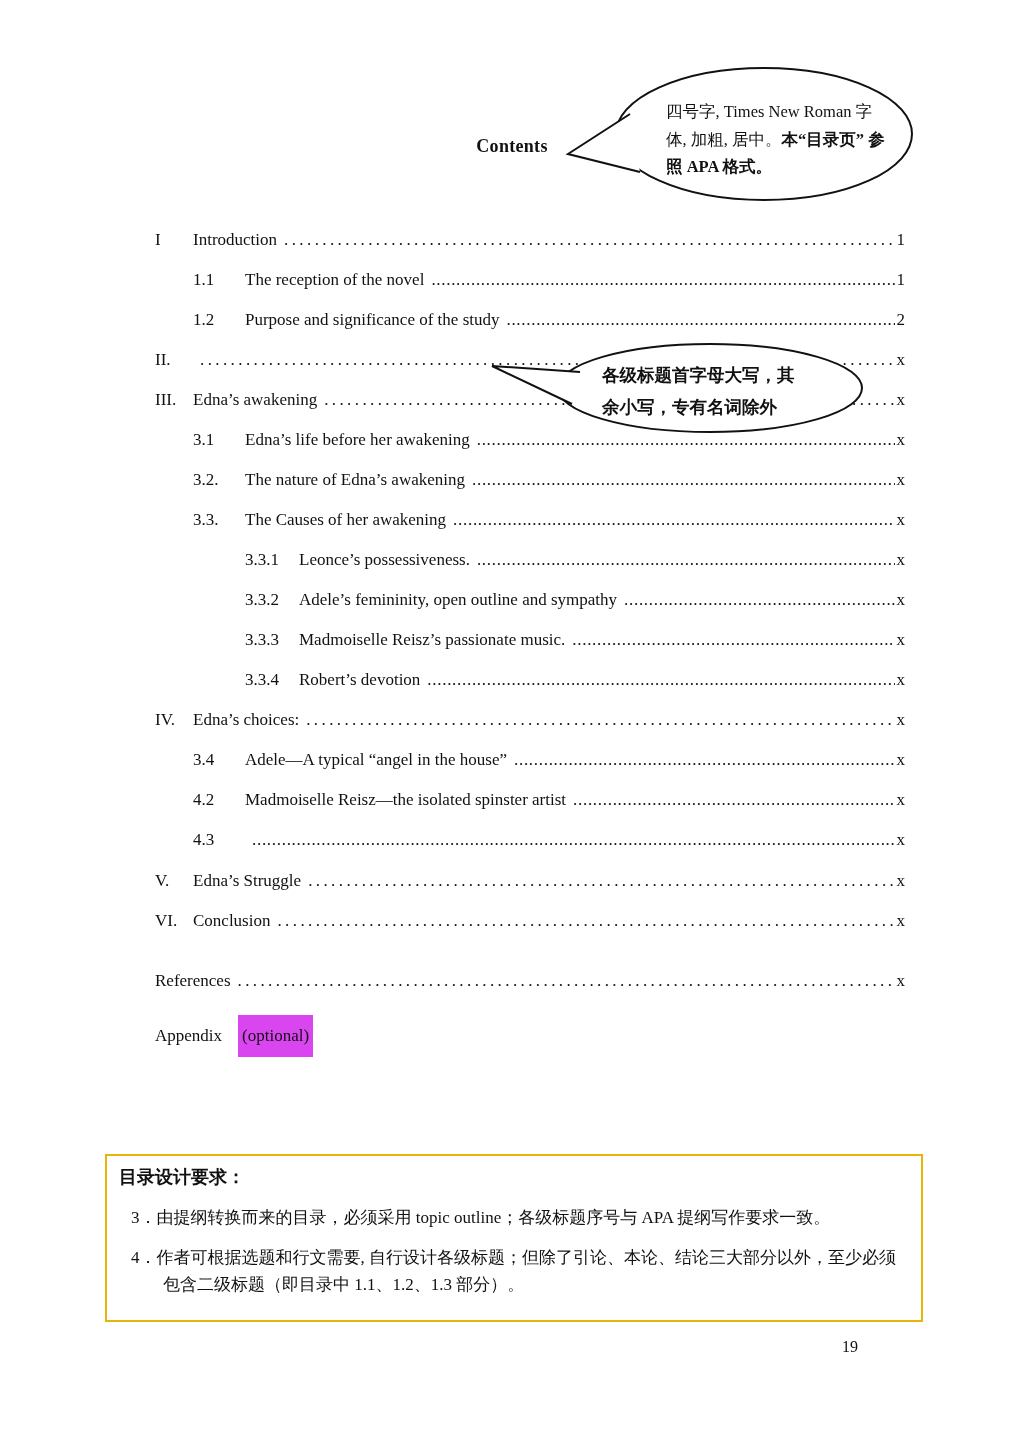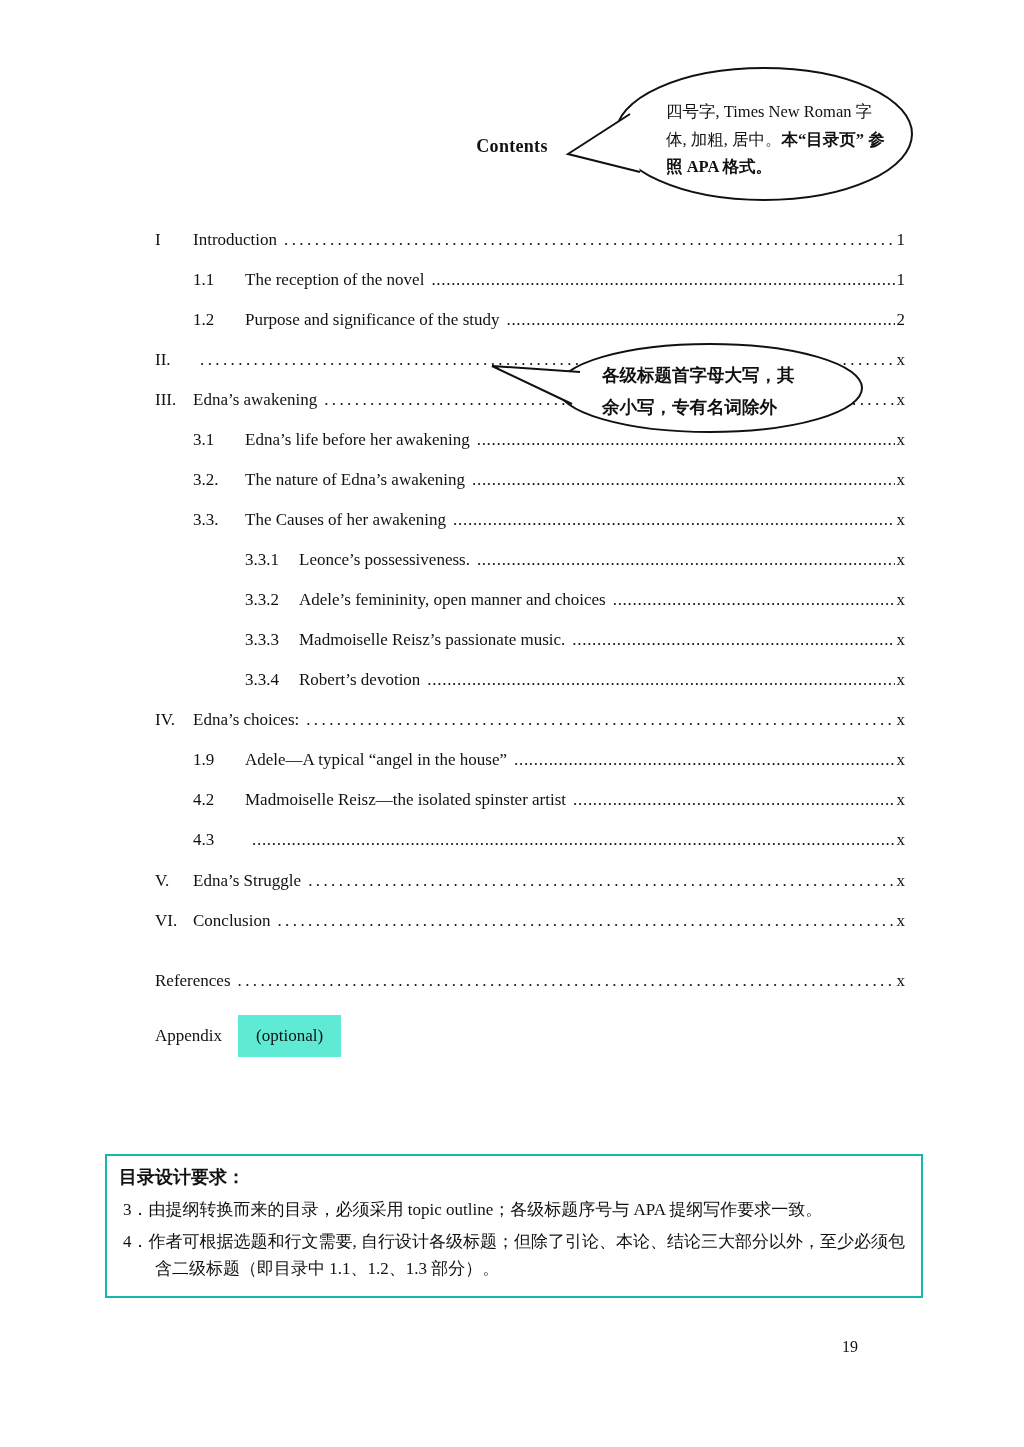--- a/index.html
+++ b/index.html
@@ -37,29 +37,29 @@
   .lvl1 .num { width:38px; }
   .lvl2 { padding-left:38px; } .lvl2 .num { width:52px; }
   .lvl3 { padding-left:90px; } .lvl3 .num { width:54px; }
   .leader { flex:1 1 auto; min-width:0; overflow:hidden; margin:0 2px 0 7px; }
   .leader::after {
     content:"................................................................................................................................................................................................................................................................................................................................";
   }
   .leader-sparse .leader::after { letter-spacing:3.4px; }
   .leader-dense  .leader::after { letter-spacing:0.7px; }
   .pagenum { flex:none; }
-  .suffix { margin-left:16px; background:#5eead4; padding:1px 18px; }
+  .suffix { margin-left:16px; background:#d946ef; padding:1px 4px; }
   
   .req-box {
     position:absolute; left:105px; top:1154px; width:818px; z-index:1;
-    border:2px solid #14b8a6; box-sizing:border-box; padding:7px 12px 9px 12px;
+    border:2px solid #eab308; box-sizing:border-box; padding:7px 12px 9px 12px;
     font-size:17px; line-height:1.62;
   }
   .req-heading { font-weight:bold; font-size:18px; margin:0 0 2px 0; }
-  .req-item { margin:4px; padding-left:32px; text-indent:-32px; }
+  .req-item { margin:12px; padding-left:32px; text-indent:-32px; }
   
   .folio { position:absolute; left:820px; top:1338px; width:60px; text-align:center; font-size:16px; }
 </style>
 </head>
 <body>
 
 <div class="page">
 
   <h1 class="doc-title">Contents</h1>
 
@@ -121,21 +121,21 @@
     </div>
       <div class="toc-row lvl3 leader-dense">
       <span class="num">3.3.1</span>
       <span class="label">Leonce’s possessiveness.</span>
 
       <span class="leader"></span>
       <span class="pagenum">x</span>
     </div>
       <div class="toc-row lvl3 leader-dense">
       <span class="num">3.3.2</span>
-      <span class="label">Adele’s femininity, open manner and choices</span>
+      <span class="label">Adele’s femininity, open outline and sympathy</span>
 
       <span class="leader"></span>
       <span class="pagenum">x</span>
     </div>
       <div class="toc-row lvl3 leader-dense">
       <span class="num">3.3.3</span>
       <span class="label">Madmoiselle Reisz’s passionate music.</span>
 
       <span class="leader"></span>
       <span class="pagenum">x</span>
@@ -148,21 +148,21 @@
       <span class="pagenum">x</span>
     </div>
       <div class="toc-row lvl1 leader-sparse">
       <span class="num">IV.</span>
       <span class="label">Edna’s choices:</span>
 
       <span class="leader"></span>
       <span class="pagenum">x</span>
     </div>
       <div class="toc-row lvl2 leader-dense">
-      <span class="num">1.9</span>
+      <span class="num">3.4</span>
       <span class="label">Adele—A typical “angel in the house”</span>
 
       <span class="leader"></span>
       <span class="pagenum">x</span>
     </div>
       <div class="toc-row lvl2 leader-dense">
       <span class="num">4.2</span>
       <span class="label">Madmoiselle Reisz—the isolated spinster artist</span>
 
       <span class="leader"></span>

